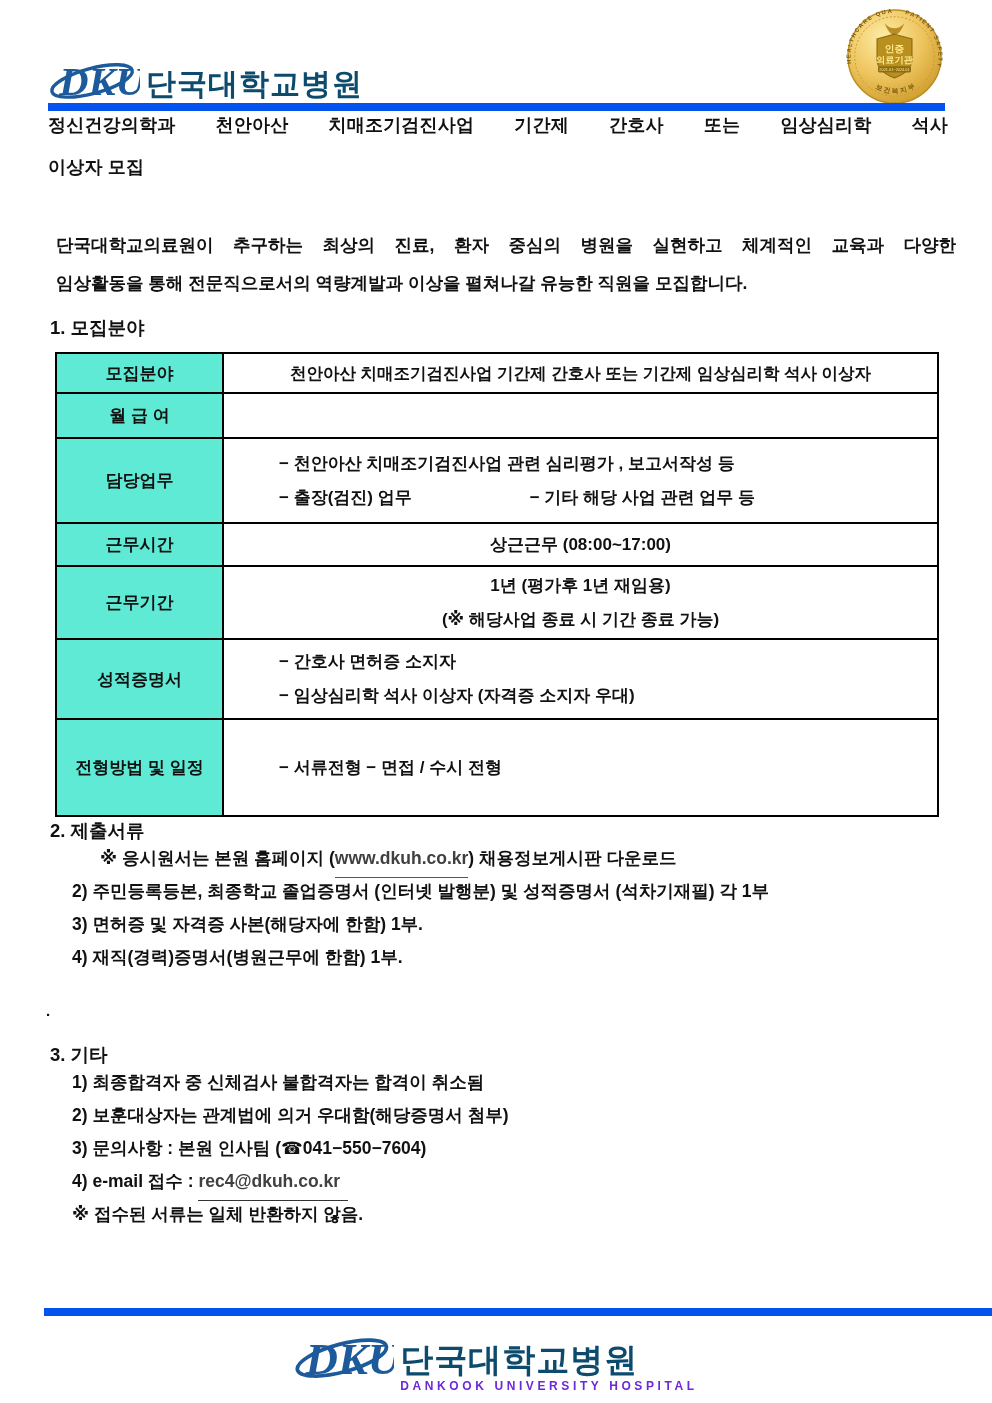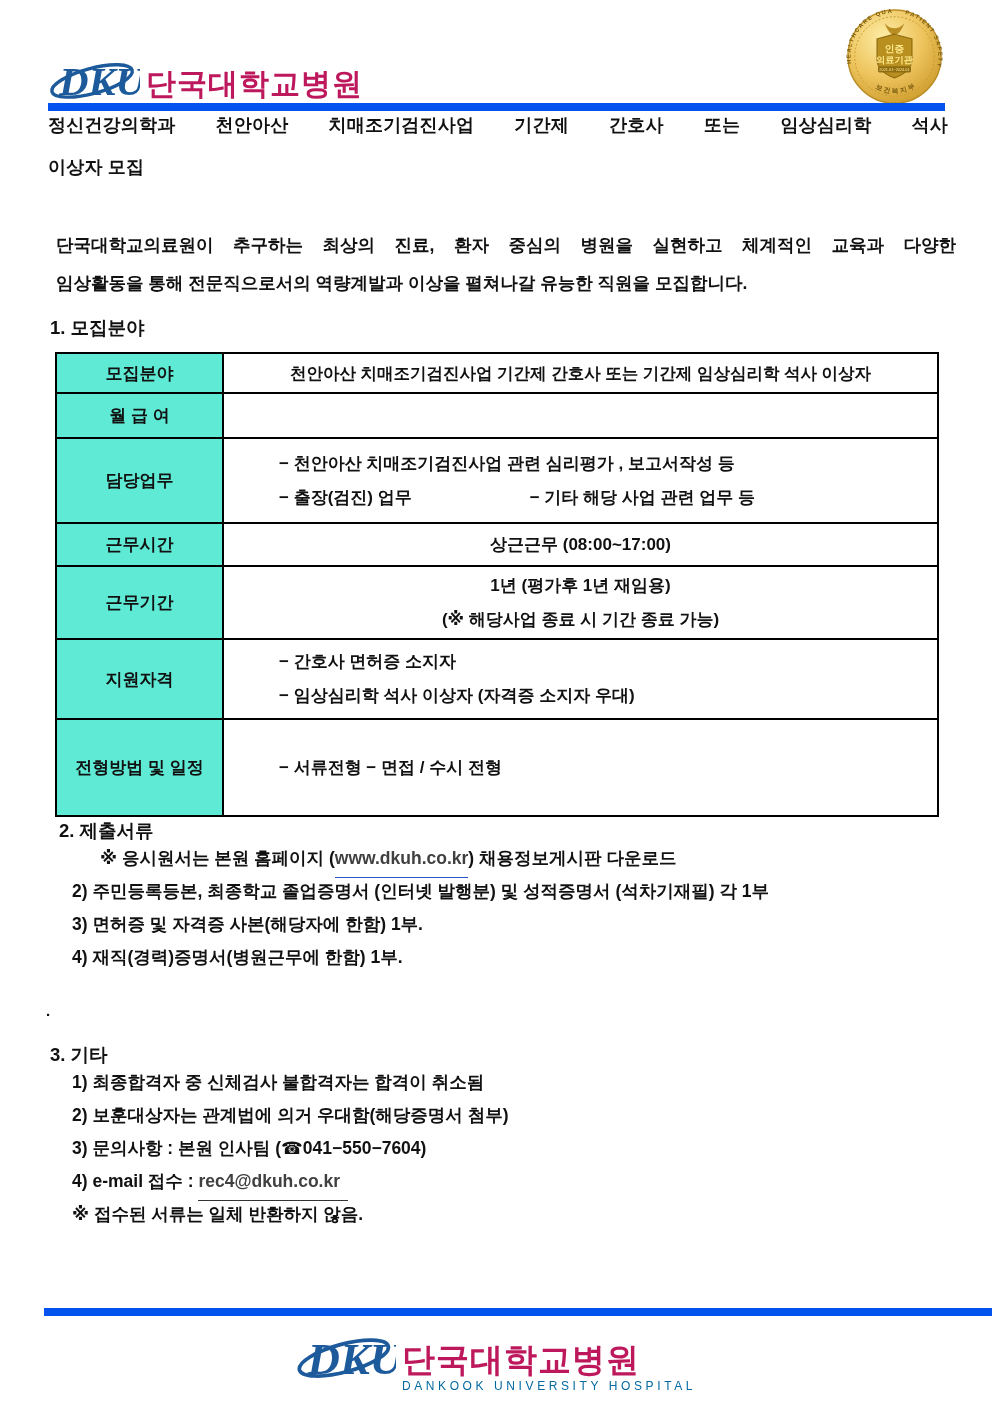--- a/index.html
+++ b/index.html
@@ -6,22 +6,22 @@
   html,body { background:#e9e9e9; }
   body { font-family:"Liberation Sans","DejaVu Sans",sans-serif; color:#111; }
   .page {
     position:relative; width:992px; height:1403px; background:#fff;
     margin:0 auto; overflow:hidden;
   }
   
   .logo { display:flex; align-items:flex-end; gap:6px; }
   .logo-mark { flex:0 0 auto; }
   .logo-text { display:flex; flex-direction:column; line-height:1; }
-  .logo-kor { font-weight:800; color:#be185d; letter-spacing:1px; }
-  .logo-eng { font-weight:400; color:#0369a1; }
+  .logo-kor { font-weight:800; color:#0c4a6e; letter-spacing:1px; }
+  .logo-eng { font-weight:700; color:#6d28d9; }
   .header-logo { position:absolute; left:48px; top:52px; }
   .header-logo .logo-kor { font-size:30px; }
   .header-logo .logo-eng { font-size:10.5px; letter-spacing:3.4px; margin-top:3px; }
   .seal { position:absolute; left:846px; top:8px; width:97px; height:97px; }
   .rule { position:absolute; height:8px; background:#0453ee; }
   .rule-top { left:48px; top:103px; width:897px; }
   .rule-bottom { left:44px; top:1308px; width:948px; }
   
   .doc-title { position:absolute; left:48px; top:104px; width:900px;
     font-size:18px; font-weight:800; line-height:42px; letter-spacing:0.2px; }
@@ -145,35 +145,35 @@
       </div>
     </div>
     <div class="t-row row-center" style="height:73px;">
       <div class="t-label">근무기간</div>
       <div class="t-content">
         <div class="t-line">1년 (평가후 1년 재임용)</div>
         <div class="t-line">(※ 해당사업 종료 시 기간 종료 가능)</div>
       </div>
     </div>
     <div class="t-row row-left" style="height:80px;">
-      <div class="t-label">지원자격</div>
+      <div class="t-label">성적증명서</div>
       <div class="t-content">
         <div class="t-line">− 간호사 면허증 소지자</div>
         <div class="t-line">− 임상심리학 석사 이상자 (자격증 소지자 우대)</div>
       </div>
     </div>
     <div class="t-row row-left" style="height:95px;">
       <div class="t-label">전형방법 및 일정</div>
       <div class="t-content">
         <div class="t-line">−  서류전형  − 면접 / 수시 전형</div>
       </div>
     </div>
   </div>
 
-  <div class="sec-heading" style="top:818px;margin-left:9px;">2. 제출서류</div>
+  <div class="sec-heading" style="top:818px;">2. 제출서류</div>
   <div class="list" style="top:842px;">
     <div class="line indent">
       <span>※ 응시원서는 본원 홈페이지 (</span><a class="doc-link" href="#">www.dkuh.co.kr</a><span>) 채용정보게시판 다운로드</span>
     </div>
     <div class="line">2) 주민등록등본, 최종학교 졸업증명서 (인터넷 발행분) 및 성적증명서 (석차기재필) 각 1부</div>
     <div class="line">3) 면허증 및 자격증 사본(해당자에 한함) 1부.</div>
     <div class="line">4) 재직(경력)증명서(병원근무에 한함) 1부.</div>
   </div>
   <div class="stray-dot">.</div>
 

